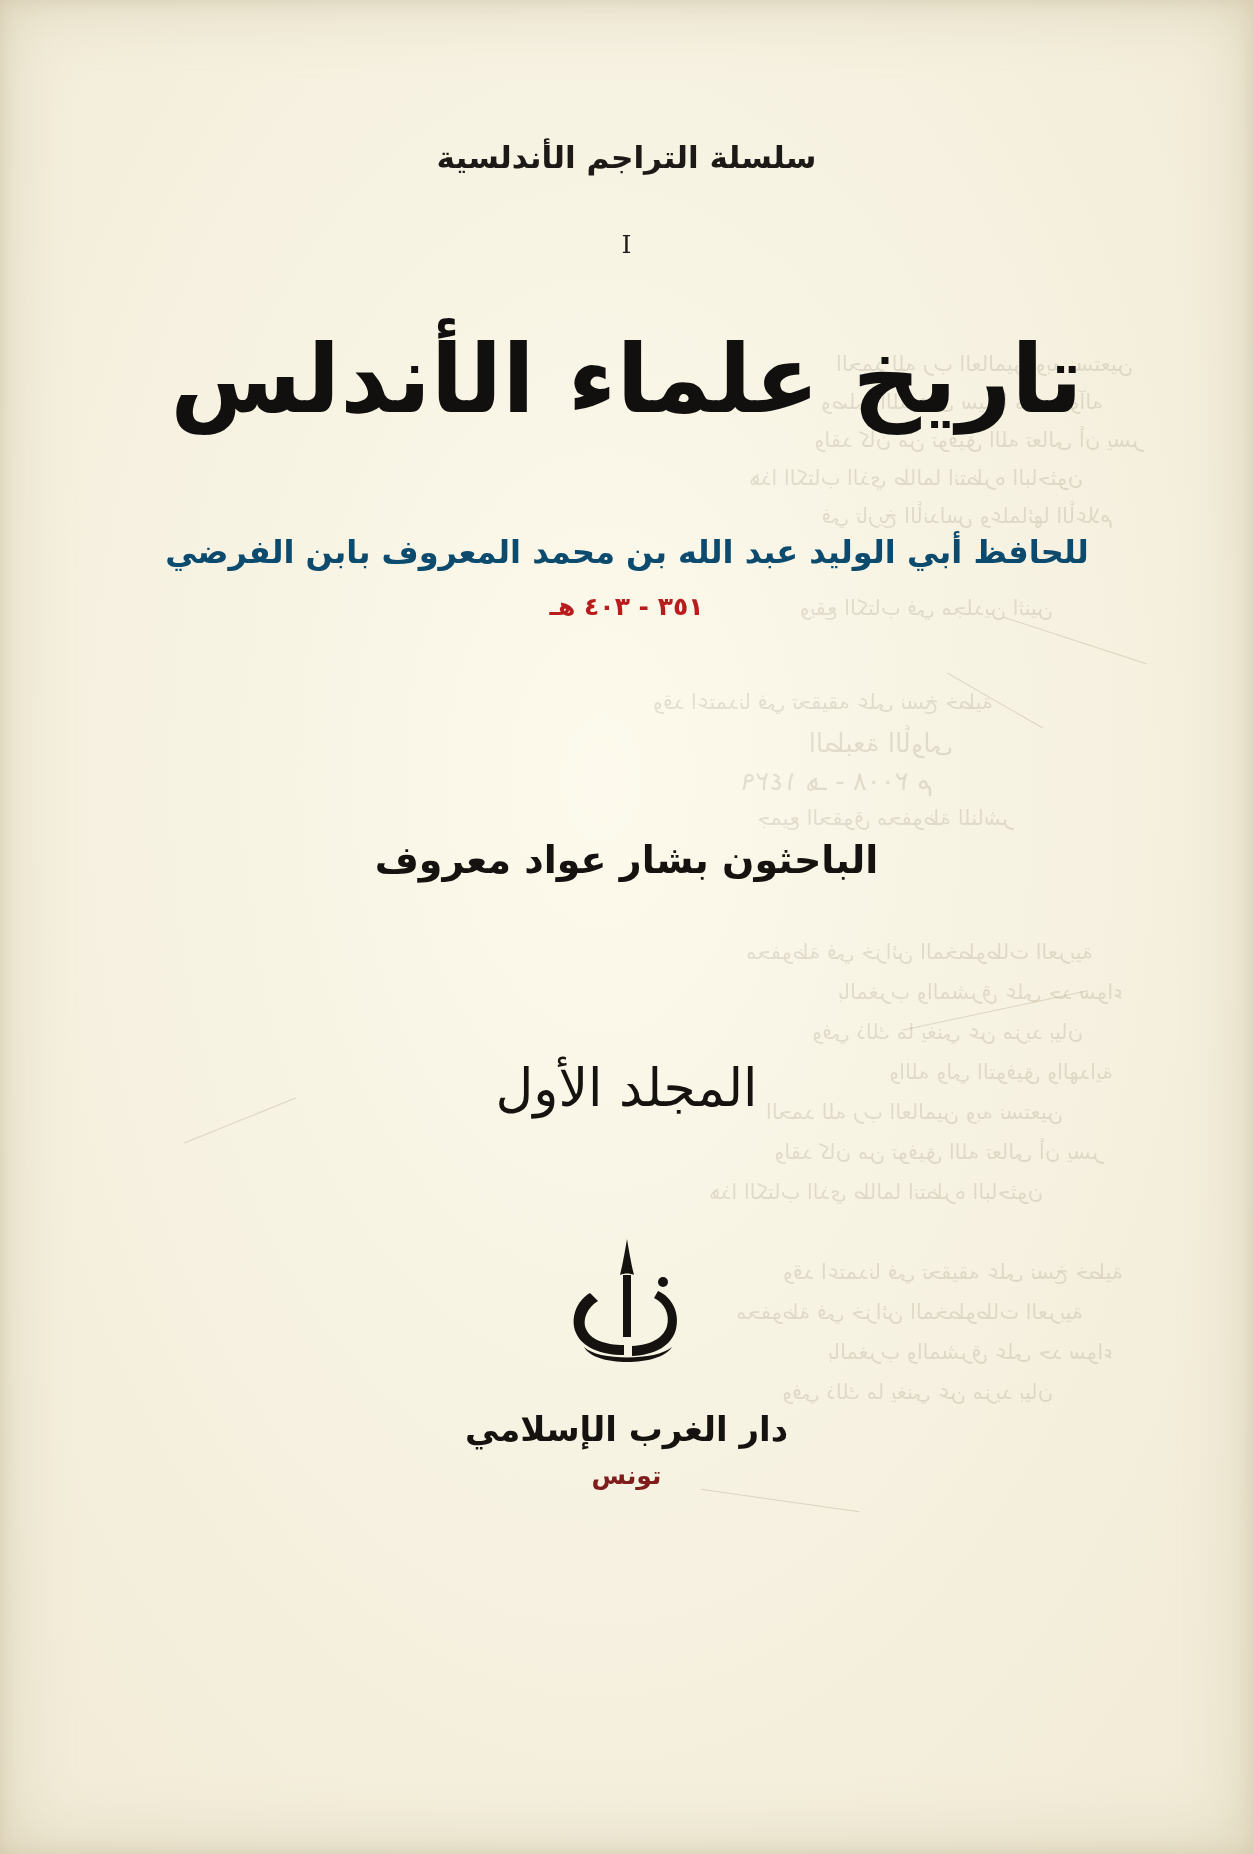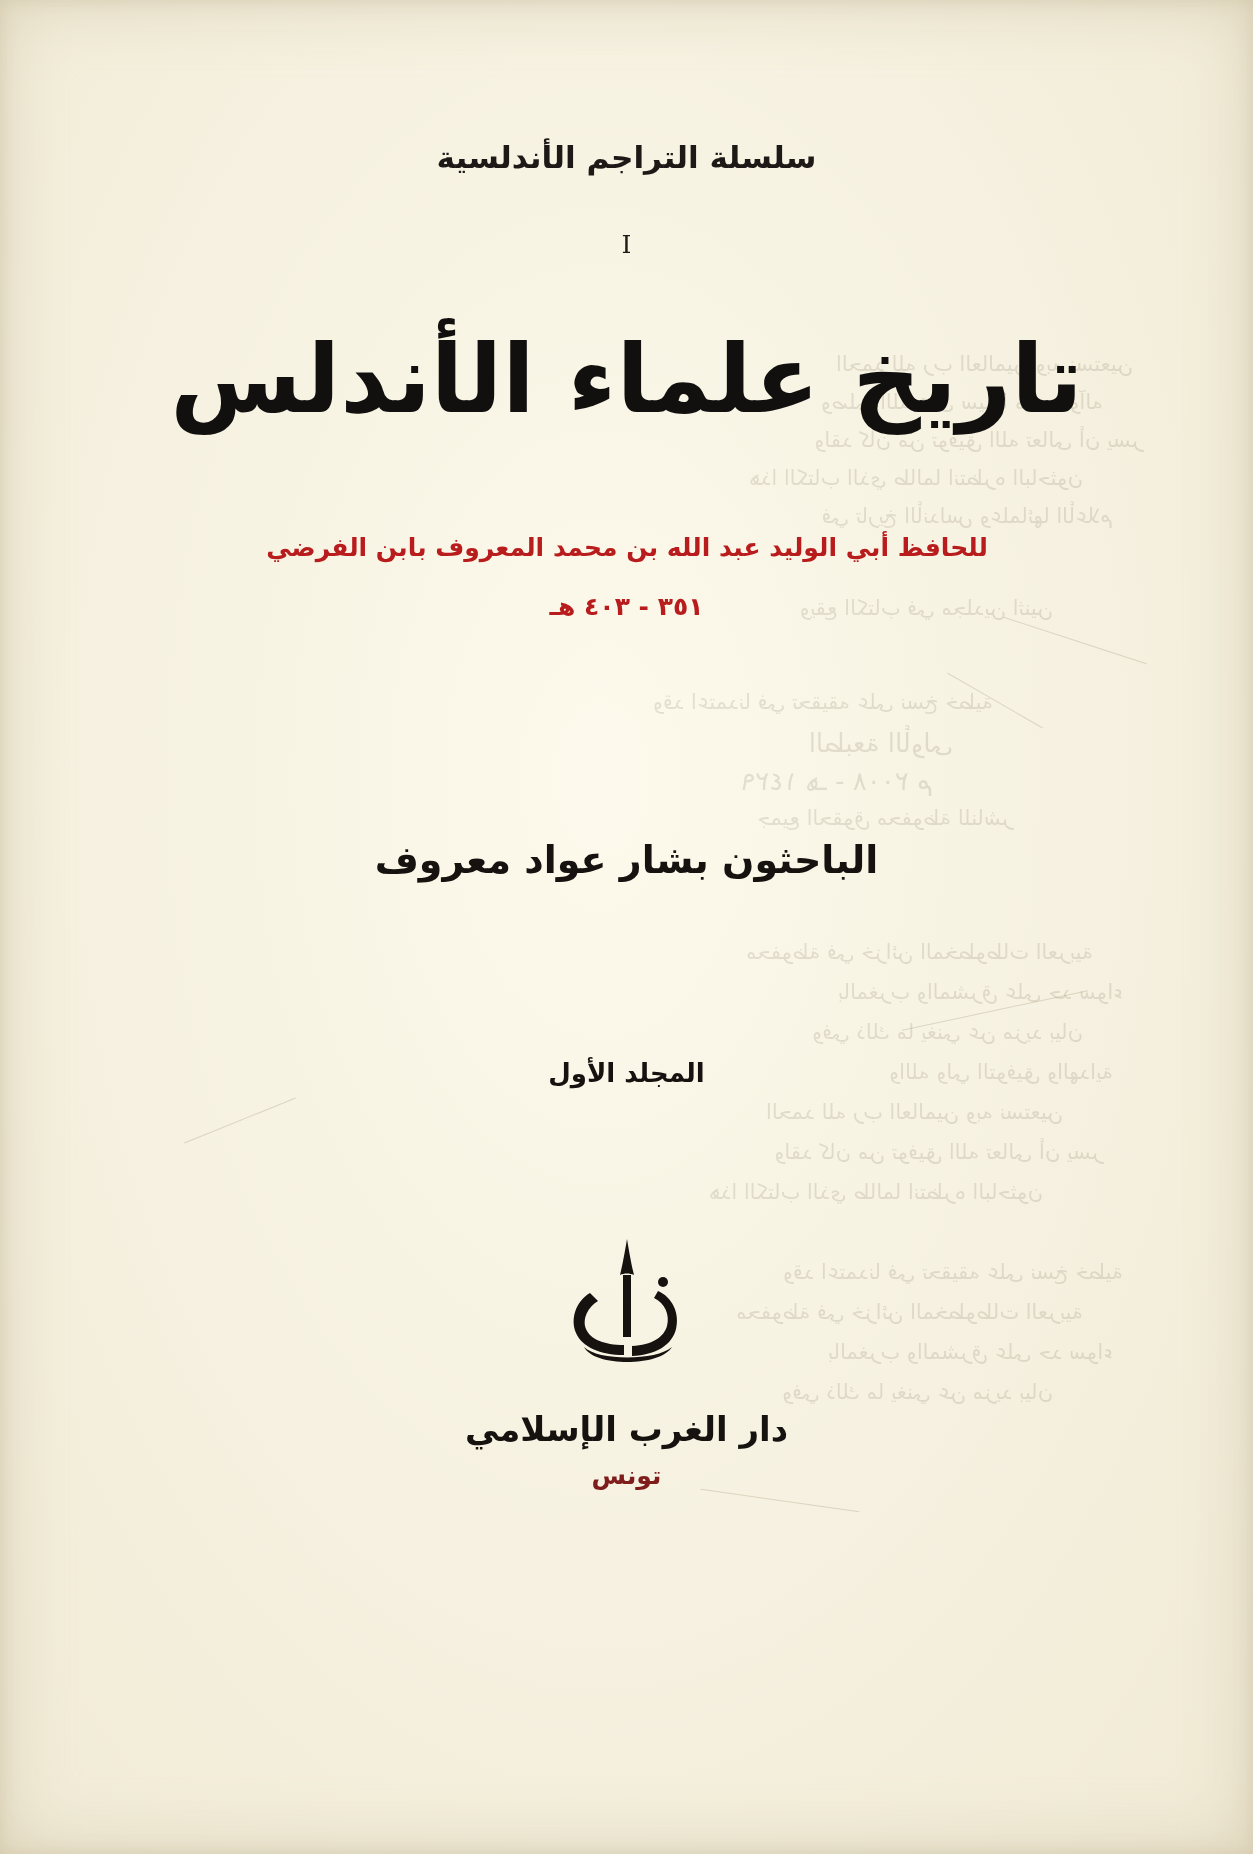--- a/index.html
+++ b/index.html
@@ -100,23 +100,23 @@
     line-height: 1.25;
     letter-spacing: -2px;
     text-align: center;
   }
 
   .author-line {
     position: absolute;
     top: 533px;
     left: 1px;
     right: 0;
-    font-size: 25px;
-    font-weight: 600;
-    color: #b91c1c;
+    font-size: 32px;
+    font-weight: 600;
+    color: #0c4a6e;
   }
 
   .author-dates {
     position: absolute;
     top: 592px;
     left: 0;
     right: 0;
     font-size: 25px;
     font-weight: 600;
     color: #b91c1c;
@@ -141,22 +141,22 @@
     font-size: 38px;
     font-weight: 700;
     color: #15120f;
   }
 
   .volume {
     position: absolute;
     top: 1058px;
     left: 0;
     right: 0;
-    font-size: 26px;
-    font-weight: 700;
+    font-size: 52px;
+    font-weight: 400;
     color: #15120f;
   }
 
   .publisher-block {
     position: absolute;
     top: 1235px;
     left: 0;
     right: 0;
     display: flex;
     flex-direction: column;

